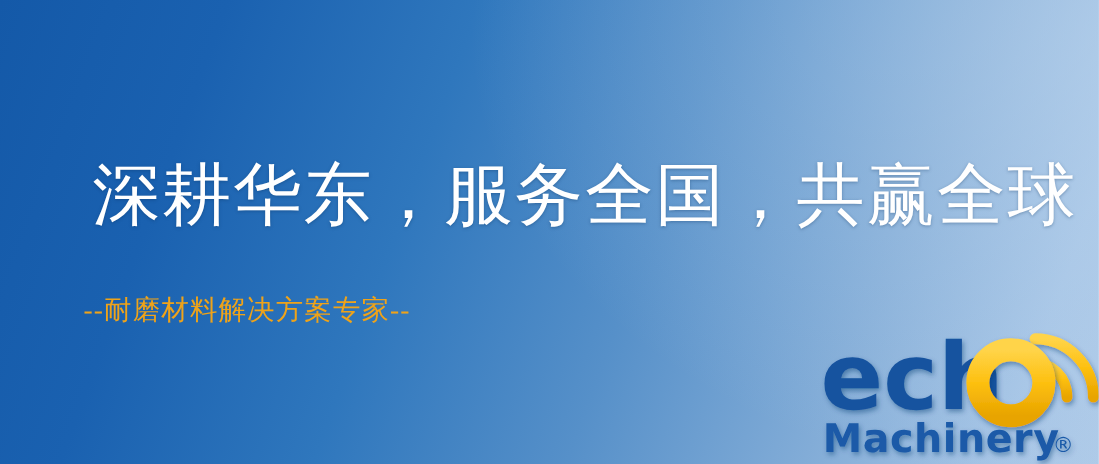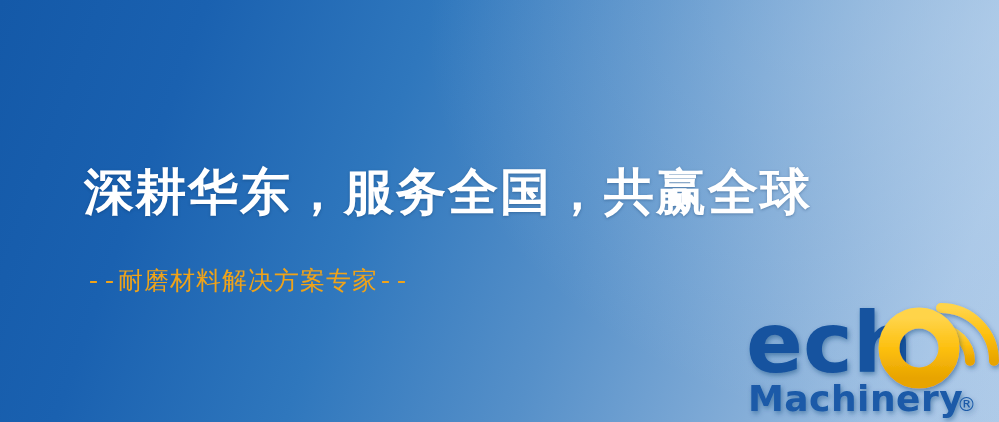--- a/index.html
+++ b/index.html
@@ -36,37 +36,36 @@
     background: radial-gradient(ellipse 900px 620px at 104% 8%,
         rgba(190,214,238,0.55) 0%,
         rgba(190,214,238,0.22) 38%,
         rgba(190,214,238,0.0) 68%);
     pointer-events: none;
   }
 
   .headline {
     position: absolute;
     left: 84px;
-    top: 155px;
+    top: 141px;
     font-family: "Liberation Serif", "DejaVu Serif", serif;
-    font-size: 50px;
+    font-size: 62px;
     line-height: 74px;
     letter-spacing: 2px;
     color: #ffffff;
     white-space: nowrap;
     text-shadow: 0 1px 3px rgba(10,45,90,0.35);
     z-index: 3;
-    font-weight: bold;
   }
 
   .subtitle {
     position: absolute;
-    left: 86px;
+    left: 76px;
     top: 268px;
-    font-family: Liberation Mono, monospace;
+    font-family: Liberation Serif, serif;
     font-size: 25px;
     line-height: 30px;
     letter-spacing: 1px;
     color: #efa319;
     white-space: nowrap;
     z-index: 3;
     text-align: center;
   }
 
   

